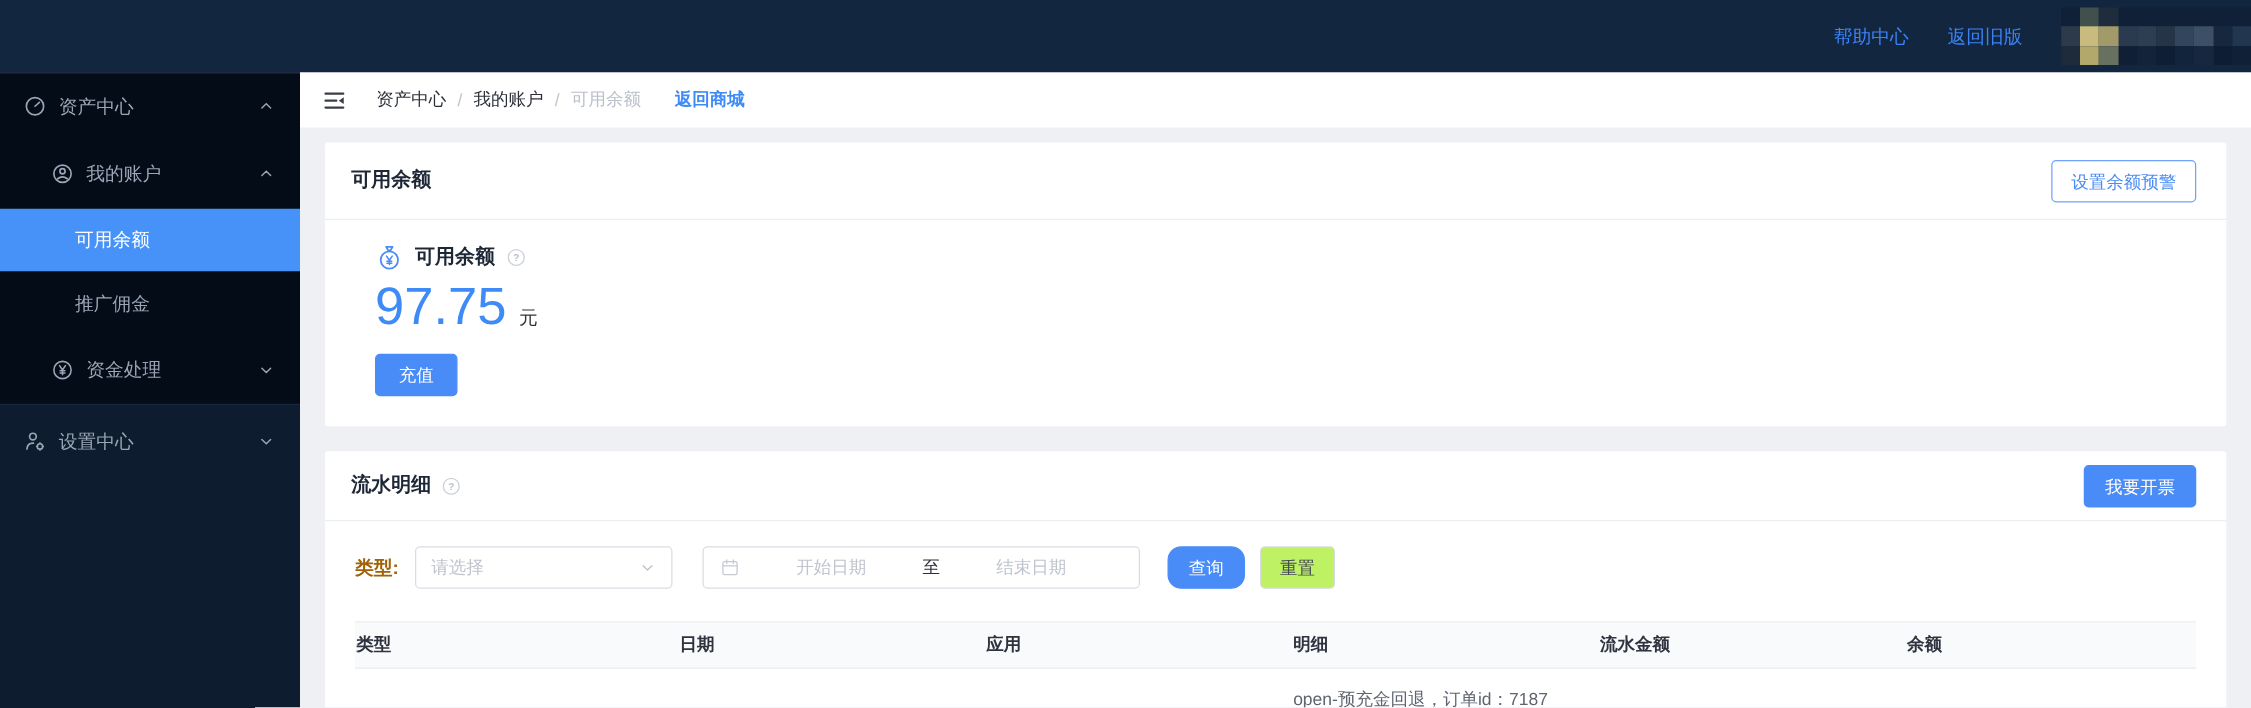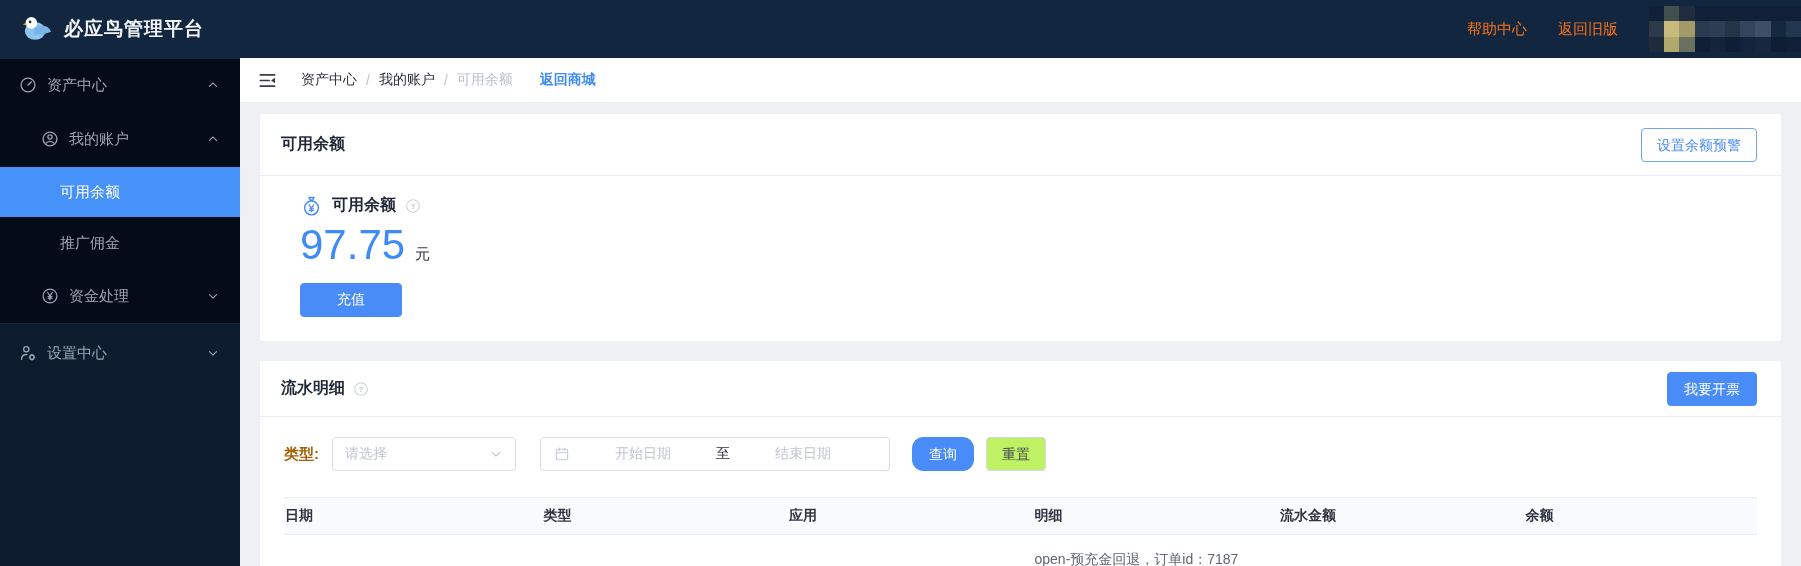--- a/index.html
+++ b/index.html
@@ -7,21 +7,21 @@
   body {
     width:1801px; height:566px; overflow:hidden;
     font-family:"Liberation Sans", sans-serif;
     background:#eef0f4; color:#2b2f36;
   }
   
   .top-header{ height:58px; background:#13263f; display:flex; align-items:center; padding-left:22px; }
   .logo-wrap{ display:flex; align-items:center; gap:12px; }
   .app-title{ color:#f2f5f9; font-size:19px; font-weight:bold; letter-spacing:1px; }
   .hdr-right{ margin-left:auto; display:flex; align-items:center; }
-  .hdr-link{ color:#f97316; font-size:15px; margin-right:31px; cursor:pointer; }
+  .hdr-link{ color:#3b82f6; font-size:15px; margin-right:31px; cursor:pointer; }
   .mosaic{ width:152px; height:46px; display:grid; grid-template-columns:repeat(10,1fr); grid-template-rows:repeat(3,1fr); }
   
   .layout{ display:flex; height:508px; }
   .sidebar{ width:240px; flex-shrink:0; background:#0e1c30; color:#9aa6b5; font-size:15px; }
   .side-item{ display:flex; align-items:center; cursor:pointer; }
   .side-item .txt{ margin-left:9px; }
   .lvl1{ height:48px; padding-left:18px; }
   .sec-top{ padding-top:6px; padding-bottom:6px; }
   .group{ background:#040c18; border-top:1px solid #16263c; border-bottom:1px solid #16263c; }
   .row-h52{ height:52px; } .row-h56{ height:56px; } .row-h50{ height:50px; } .row-h54{ height:54px; } .row-h58{ height:58px; }
@@ -47,27 +47,27 @@
   .btn{ font-size:14px; border-radius:4px; cursor:pointer; font-family:inherit; line-height:1; }
   .btn-outline{ background:#fff; border:1px solid #6ea3f8; color:#4a8cf7; padding:9px 15px; }
   .btn-blue{ background:#4a8cf7; border:1px solid #4a8cf7; color:#fff; padding:9px 16px; }
   .btn-plain{ background:#bef264; border:1px solid #d6dae1; color:#454a54; padding:9px 15px; }
   
   .bal-body{ padding:18px 40px 24px; }
   .bal-label{ display:flex; align-items:center; gap:9px; font-size:16px; font-weight:bold; color:#1e2736; }
   .amount-row{ margin-top:4px; display:flex; align-items:baseline; gap:10px; }
   .amount{ font-size:42px; line-height:48px; color:#3e8bf7; font-weight:500; }
   .unit{ font-size:15px; color:#30343b; }
-  .recharge{ margin-top:14px; padding:9px 36px;font-family:Liberation Mono, monospace; }
+  .recharge{ margin-top:14px; padding:9px 18px; }
   .card2{ margin-top:20px; }
   
   .flow-body{ padding:20px 24px 0; }
   .filter-row{ display:flex; align-items:center; }
   .f-label{ font-size:15px; font-weight:bold; color:#a16207; margin-right:13px; }
-  .select-box{ width:184px; height:34px; border:1px solid #d9dde3; border-radius:4px; background:#fff;
+  .select-box{ width:206px; height:34px; border:1px solid #d9dde3; border-radius:4px; background:#fff;
     display:flex; align-items:center; padding:0 12px; font-size:14px; color:#bfc4cd; cursor:pointer; }
   .select-box .ph{ flex:1; }
   .date-box{ width:350px; height:34px; border:1px solid #d9dde3; border-radius:4px; background:#fff;
     margin-left:24px; display:flex; align-items:center; padding:0 13px; font-size:14px; cursor:pointer; }
   .date-box .d-ph{ flex:1; text-align:center; color:#bfc4cd; }
   .date-box .d-to{ color:#2b2f36; }
   .search-btn{ margin-left:22px;border-radius:11px; }
   .reset-btn{ margin-left:12px; }
   
   .table{ margin-top:26px; }
@@ -75,32 +75,20 @@
   .thead{ background:#f9fafb; height:38px; align-items:center; font-size:14px; font-weight:bold; color:#2f3340;
     border-top:1px solid #eceff3; border-bottom:1px solid #e9ecf0; }
   .thead > div, .trow > div{ padding-left:14px; }
   .thead > div:first-child, .trow > div:first-child{ padding-left:1px; }
   .trow{ font-size:14px; color:#5f6570; padding-top:16px; }
 </style>
 </head>
 <body>
 
 <header class="top-header">
-  <div class="logo-wrap">
-    <span class="sicon">
-      <svg width="30" height="30" viewBox="0 0 32 32">
-        <ellipse cx="14" cy="18" rx="11" ry="9.5" fill="#8ec4ee"></ellipse>
-        <path d="M13 14 Q27 9 31 19 Q22 23 13 22 Z" fill="#79b4e4"></path>
-        <circle cx="10" cy="9.5" r="6.2" fill="#ffffff"></circle>
-        <circle cx="8.6" cy="8.4" r="1.4" fill="#1d2a3a"></circle>
-        <path d="M4.6 9.2 L0.8 10.8 L5 12.4 Z" fill="#f0a63a"></path>
-      </svg>
-    </span>
-    <span class="app-title">必应鸟管理平台</span>
-  </div>
   <div class="hdr-right">
     <span class="hdr-link">帮助中心</span>
     <span class="hdr-link">返回旧版</span>
     <div class="mosaic">
         <div style="background: rgb(15, 32, 55);"></div>
         <div style="background: rgb(66, 80, 77);"></div>
         <div style="background: rgb(31, 44, 62);"></div>
         <div style="background: rgb(15, 32, 55);"></div>
         <div style="background: rgb(15, 32, 55);"></div>
         <div style="background: rgb(15, 32, 55);"></div>
@@ -295,22 +283,22 @@
               <span class="d-ph">开始日期</span>
               <span class="d-to">至</span>
               <span class="d-ph">结束日期</span>
             </div>
             <button class="btn btn-blue search-btn">查询</button>
             <button class="btn btn-plain reset-btn">重置</button>
           </div>
 
           <div class="table">
             <div class="thead">
+              <div>类型</div>
               <div>日期</div>
-              <div>类型</div>
               <div>应用</div>
               <div>明细</div>
               <div>流水金额</div>
               <div>余额</div>
             </div>
             <div class="trow">
               <div></div>
               <div></div>
               <div></div>
               <div>open-预充金回退，订单id：7187</div>

